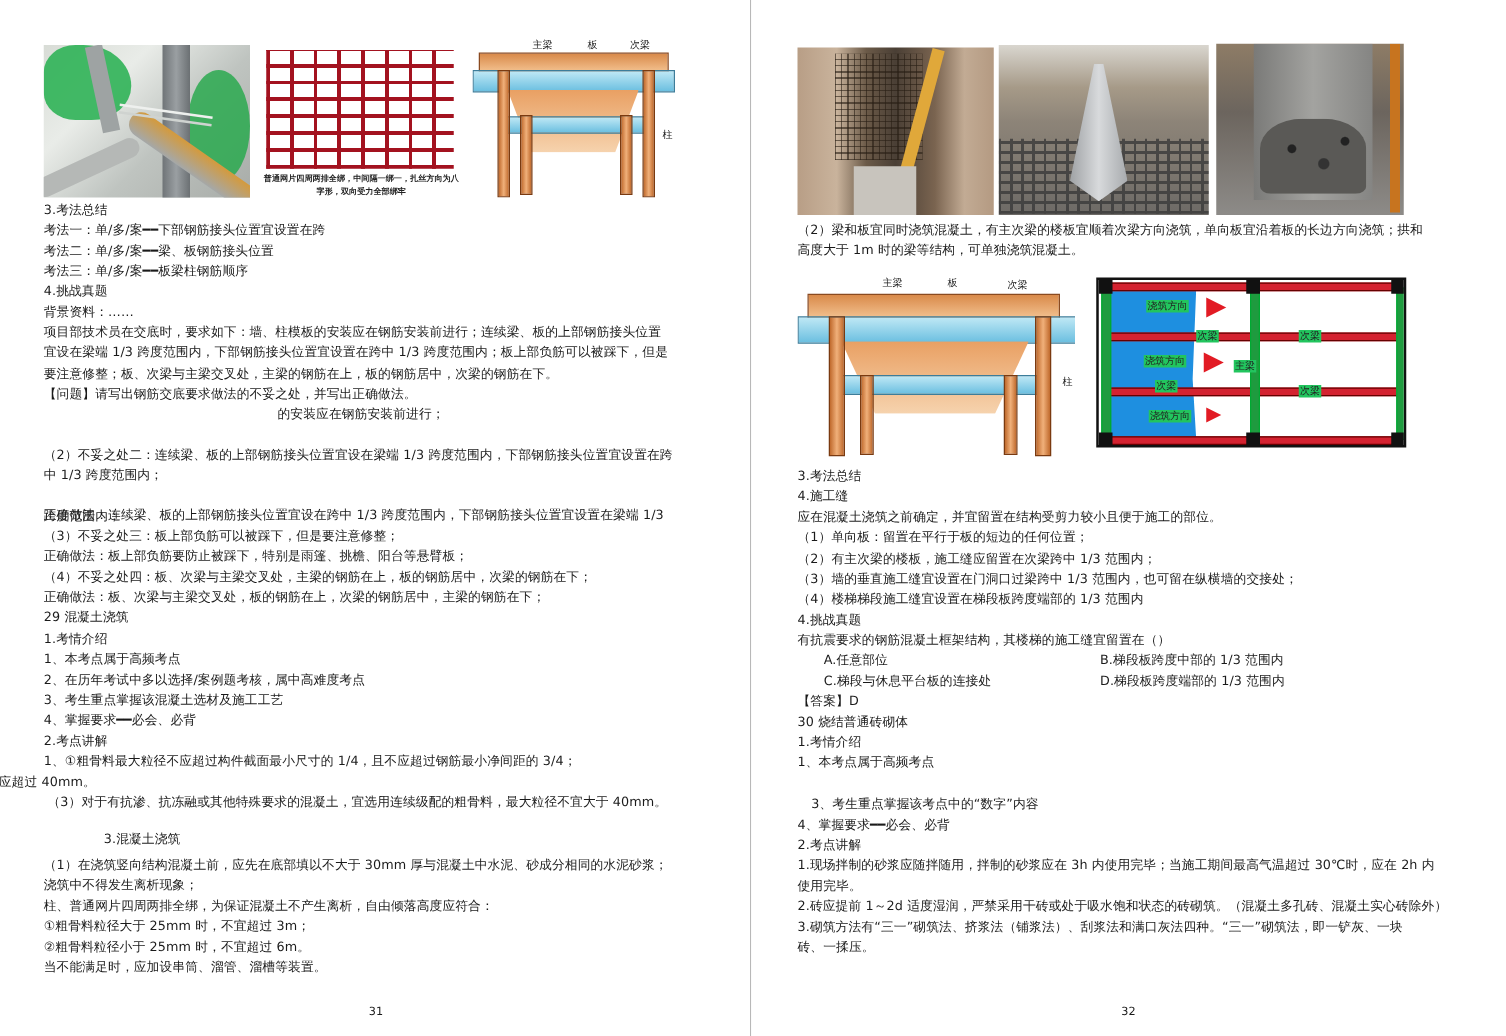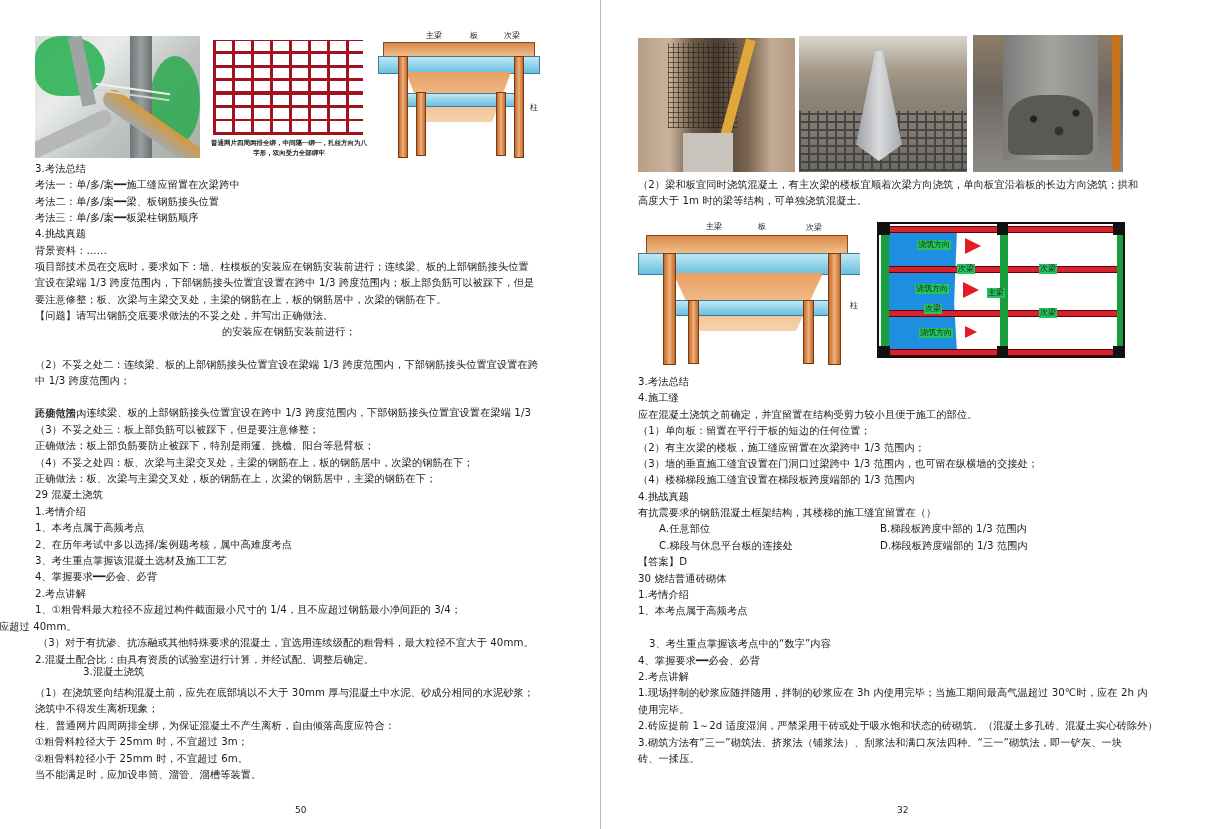--- a/index.html
+++ b/index.html
@@ -96,21 +96,21 @@
     <div class="col" style="left:38px;top:62px;height:62px;"></div>
     <div class="col" style="left:118px;top:62px;height:62px;"></div>
     <div class="col" style="left:136px;top:26px;height:100px;"></div>
     <span class="lbl" style="left:48px;top:0;">主梁</span>
     <span class="lbl" style="left:92px;top:0;">板</span>
     <span class="lbl" style="left:126px;top:0;">次梁</span>
     <span class="lbl" style="left:152px;top:72px;">柱</span>
   </div>
 
   <div class="txt" style="left:35px;top:161px;">3.考法总结</div>
-  <div class="txt" style="left:35px;top:177px;">考法一：单/多/案━━施工缝应留置在次梁跨中</div>
+  <div class="txt" style="left:35px;top:177px;">考法一：单/多/案━━下部钢筋接头位置宜设置在跨</div>
   <div class="txt" style="left:35px;top:194px;">考法二：单/多/案━━梁、板钢筋接头位置</div>
   <div class="txt" style="left:35px;top:210px;">考法三：单/多/案━━板梁柱钢筋顺序</div>
   <div class="txt" style="left:35px;top:226px;">4.挑战真题</div>
   <div class="txt" style="left:35px;top:243px;">背景资料：……</div>
   <div class="txt" style="left:35px;top:259px;">项目部技术员在交底时，要求如下：墙、柱模板的安装应在钢筋安装前进行；连续梁、板的上部钢筋接头位置</div>
   <div class="txt" style="left:35px;top:275px;">宜设在梁端 1/3 跨度范围内，下部钢筋接头位置宜设置在跨中 1/3 跨度范围内；板上部负筋可以被踩下，但是</div>
   <div class="txt" style="left:35px;top:292px;">要注意修整；板、次梁与主梁交叉处，主梁的钢筋在上，板的钢筋居中，次梁的钢筋在下。</div>
   <div class="txt" style="left:35px;top:308px;">【问题】请写出钢筋交底要求做法的不妥之处，并写出正确做法。</div>
   <div class="txt" style="left:222px;top:324px;">的安装应在钢筋安装前进行；</div>
 
@@ -125,30 +125,29 @@
   <div class="txt" style="left:35px;top:487px;">29 混凝土浇筑</div>
   <div class="txt" style="left:35px;top:504px;">1.考情介绍</div>
   <div class="txt" style="left:35px;top:520px;">1、本考点属于高频考点</div>
   <div class="txt" style="left:35px;top:537px;">2、在历年考试中多以选择/案例题考核，属中高难度考点</div>
   <div class="txt" style="left:35px;top:553px;">3、考生重点掌握该混凝土选材及施工工艺</div>
   <div class="txt" style="left:35px;top:569px;">4、掌握要求━━必会、必背</div>
   <div class="txt" style="left:35px;top:586px;">2.考点讲解</div>
   <div class="txt" style="left:35px;top:602px;">1、①粗骨料最大粒径不应超过构件截面最小尺寸的 1/4，且不应超过钢筋最小净间距的 3/4；</div>
   <div class="txt" style="left:-1px;top:619px;">应超过 40mm。</div>
   <div class="txt" style="left:38px;top:635px;">（3）对于有抗渗、抗冻融或其他特殊要求的混凝土，宜选用连续级配的粗骨料，最大粒径不宜大于 40mm。</div>
-  <div class="txt" style="left:35px;top:652px;">2.混凝土配合比：由具有资质的试验室进行计算，并经试配、调整后确定。</div>
   <div class="txt" style="left:35px;top:664px;margin-left:48px;">3.混凝土浇筑</div>
   <div class="txt" style="left:35px;top:685px;">（1）在浇筑竖向结构混凝土前，应先在底部填以不大于 30mm 厚与混凝土中水泥、砂成分相同的水泥砂浆；</div>
   <div class="txt" style="left:35px;top:701px;">浇筑中不得发生离析现象；</div>
   <div class="txt" style="left:35px;top:718px;">柱、普通网片四周两排全绑，为保证混凝土不产生离析，自由倾落高度应符合：</div>
   <div class="txt" style="left:35px;top:734px;">①粗骨料粒径大于 25mm 时，不宜超过 3m；</div>
   <div class="txt" style="left:35px;top:751px;">②粗骨料粒径小于 25mm 时，不宜超过 6m。</div>
   <div class="txt" style="left:35px;top:767px;">当不能满足时，应加设串筒、溜管、溜槽等装置。</div>
 
-  <div class="pnum" style="left:295px;top:805px;">50</div>
+  <div class="pnum" style="left:295px;top:805px;">31</div>
 </div>
 
 <div class="divider"></div>
 
 <div class="page" id="page-right">
 
   <div class="img photo-shaft" style="left:37px;top:38px;width:157px;height:134px;">
     <div class="grid"></div>
       <div class="pipe"></div>
       <div class="floor"></div>

